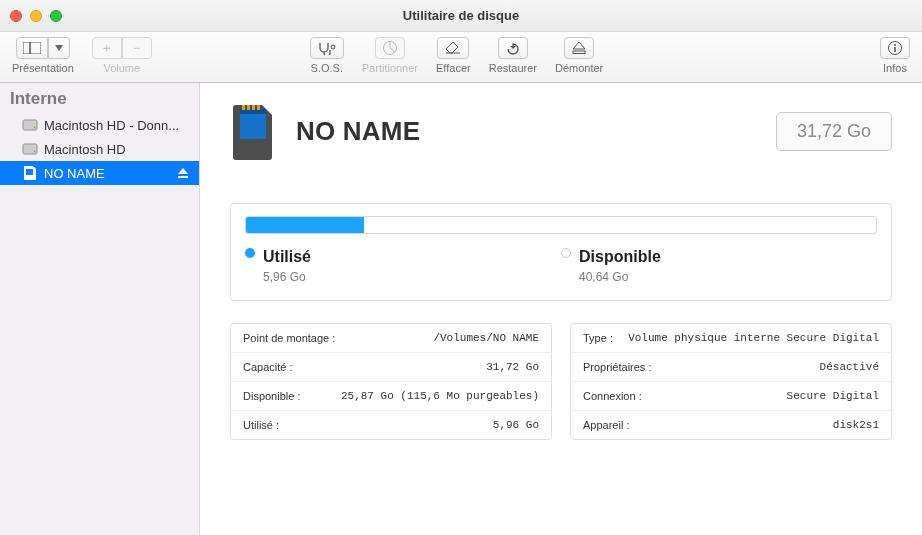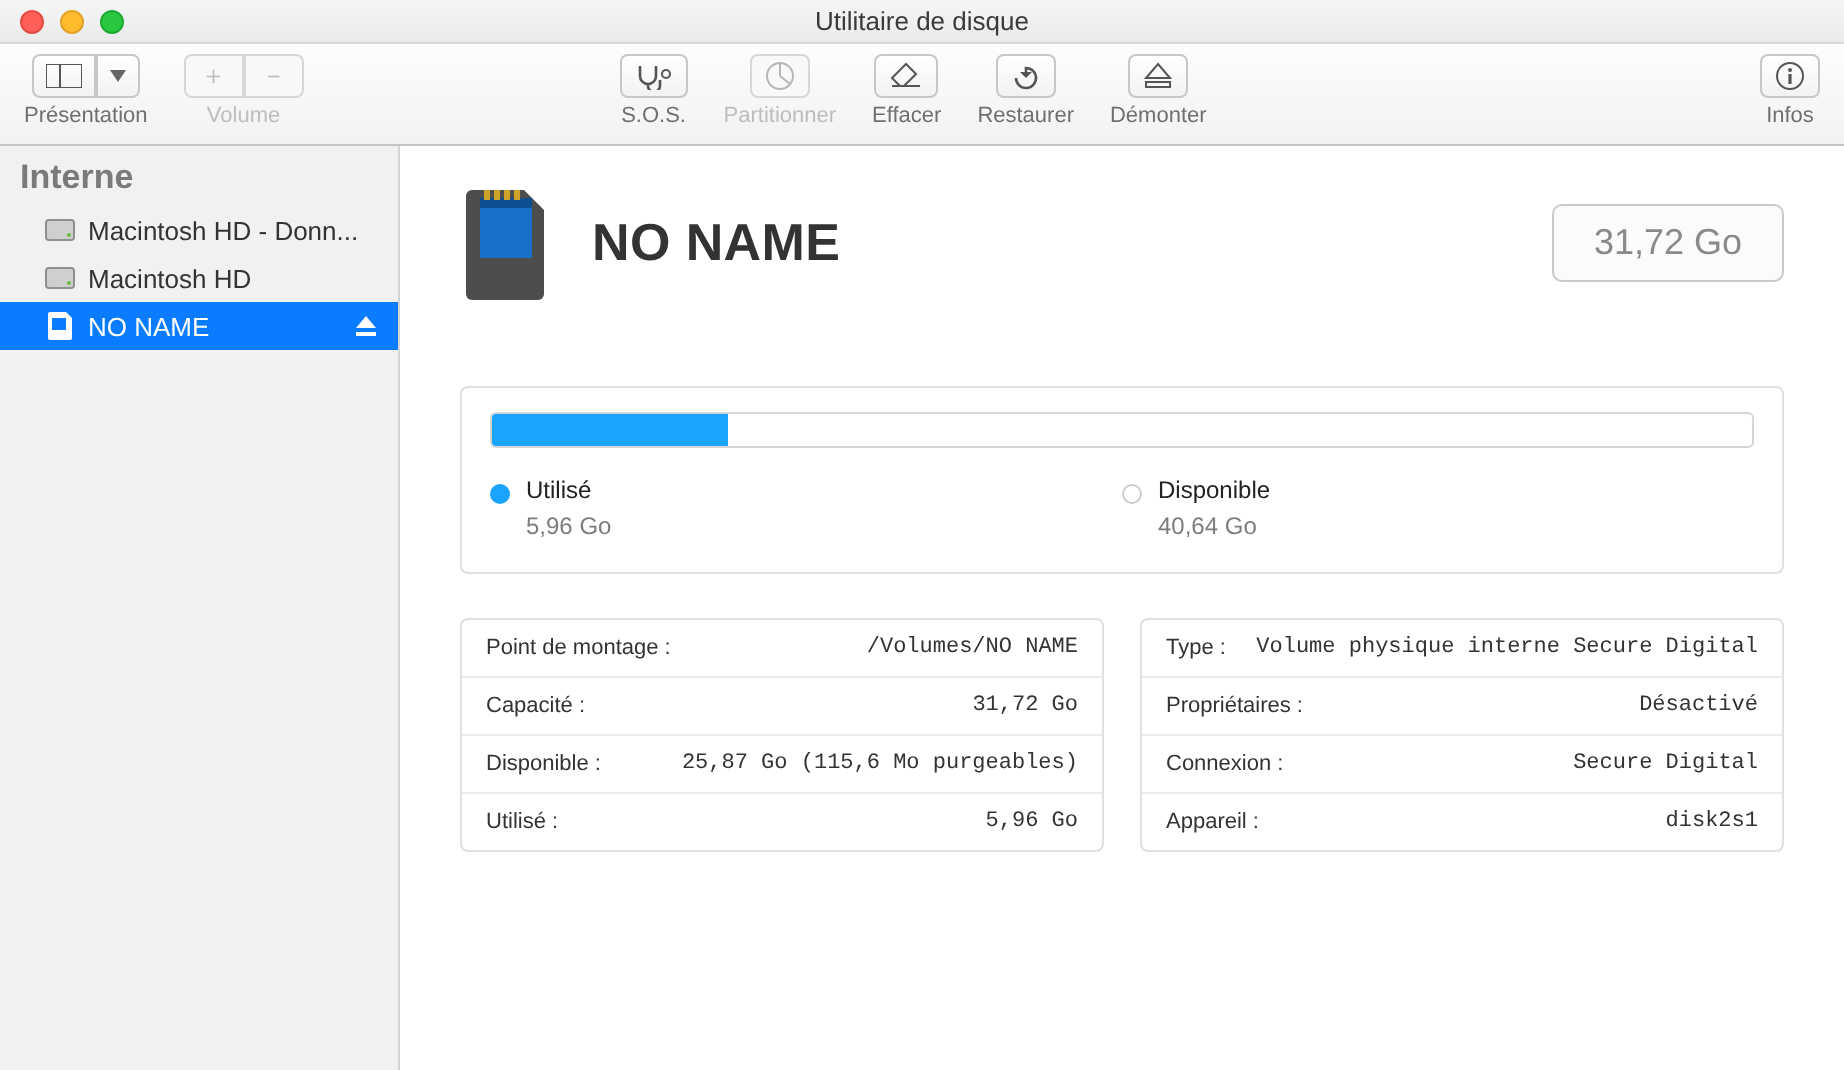--- a/index.html
+++ b/index.html
@@ -1,18 +1,18 @@
 <!DOCTYPE html>
 <html><head>
 <meta charset="utf-8">
 <style>
   * { box-sizing: border-box; margin: 0; padding: 0; }
   html, body { width: 922px; height: 535px; font-family: -apple-system, "Helvetica Neue", Arial, sans-serif; font-size: 13px; color: #222; background:#fff; overflow:hidden; }
   
-  .titlebar { height: 22px; background: linear-gradient(#f6f6f6,#eaeaea); border-bottom:1px solid #d8d8d8; display:flex; align-items:center; position:relative; }
+  .titlebar { height: 32px; background: linear-gradient(#f6f6f6,#eaeaea); border-bottom:1px solid #d8d8d8; display:flex; align-items:center; position:relative;font-weight:bold; }
   .traffic { display:flex; gap:8px; padding-left:10px; }
   .tl { width:12px; height:12px; border-radius:50%; }
   .tl.r{background:#ff5f57;border:1px solid #e24b41;}
   .tl.y{background:#ffbd2e;border:1px solid #e1a126;}
   .tl.g{background:#28c940;border:1px solid #1fa832;}
   .title { position:absolute; left:0; right:0; text-align:center; font-size:13px; color:#3a3a3a; pointer-events:none;}
   
   .toolbar { height: 51px; background: linear-gradient(#fdfdfd,#f2f2f2); border-bottom:1px solid #c5c5c5; display:flex; align-items:flex-start; padding:5px 12px 0 12px; }
   .tb-group { display:flex; flex-direction:column; align-items:center; margin-right:18px; }
   .tb-group.right { margin-left:auto; margin-right:0;}
@@ -42,21 +42,21 @@
   .sd-icon{width:48px;height:60px;}
   .vol-title{font-size:26px;font-weight:700;letter-spacing:.2px;color:#333;}
   .vol-sub{font-size:13px;color:#8c8c8c;margin-top:2px;}
   .size-box{margin-left:auto;border:1px solid #c9c9c9;border-radius:5px;padding:8px 20px;font-size:18px;color:#8a8a8a;background:#fbfbfb;}
   
   .usage-panel{border:1px solid #e0e0e0;border-radius:4px;margin-top:42px;padding:12px 14px 16px;}
   .usage-bar{height:18px;border:1px solid #d6d6d6;border-radius:3px;background:#fff;overflow:hidden;display:flex;}
   .usage-fill{height:100%;background:#1aa3ff;}
   .legend-row{display:flex;margin-top:14px;}
   .legend-col{flex:1;}
-  .legend-head{display:flex;align-items:flex-end;gap:8px;font-weight:400;font-size:12px;}
+  .legend-head{display:flex;align-items:flex-start;gap:8px;font-weight:700;font-size:16px;}
   .dot{width:10px;height:10px;border-radius:50%;}
   .dot.blue{background:#1aa3ff;}
   .dot.white{background:#fff;border:1px solid #ccc;}
   .legend-val{font-size:12px;color:#7d7d7d;margin-left:18px;margin-top:4px;}
   
   .details{display:flex;gap:18px;margin-top:22px;}
   .details-col{flex:1;border:1px solid #e0e0e0;border-radius:4px;}
   .drow{display:flex;justify-content:space-between;padding:8px 12px;font-size:11px;border-bottom:1px solid #ececec;}
   .drow:last-child{border-bottom:none;}
   .drow .k{color:#333;}

